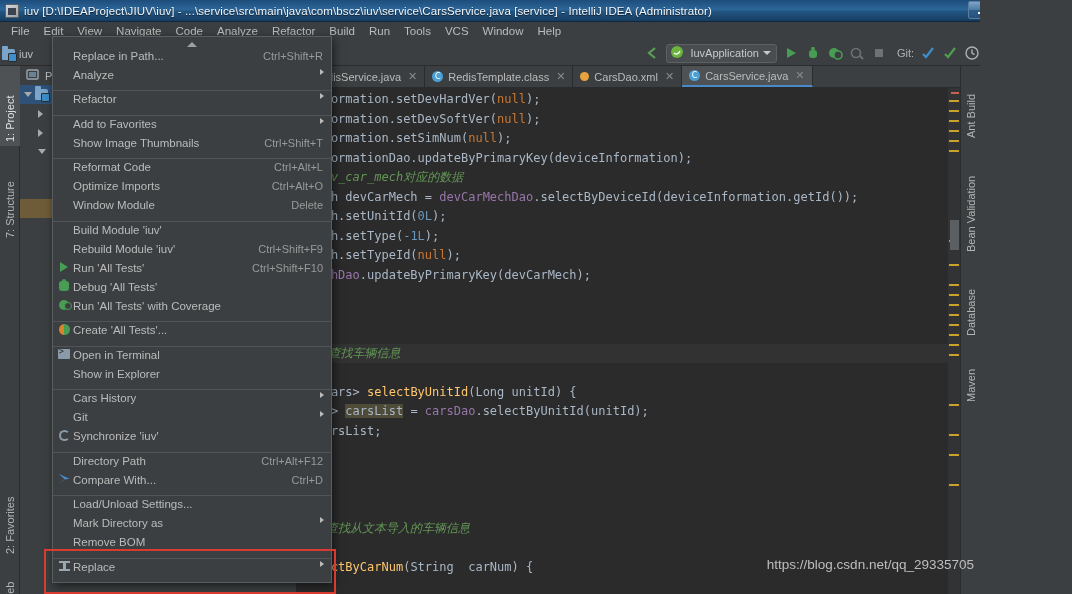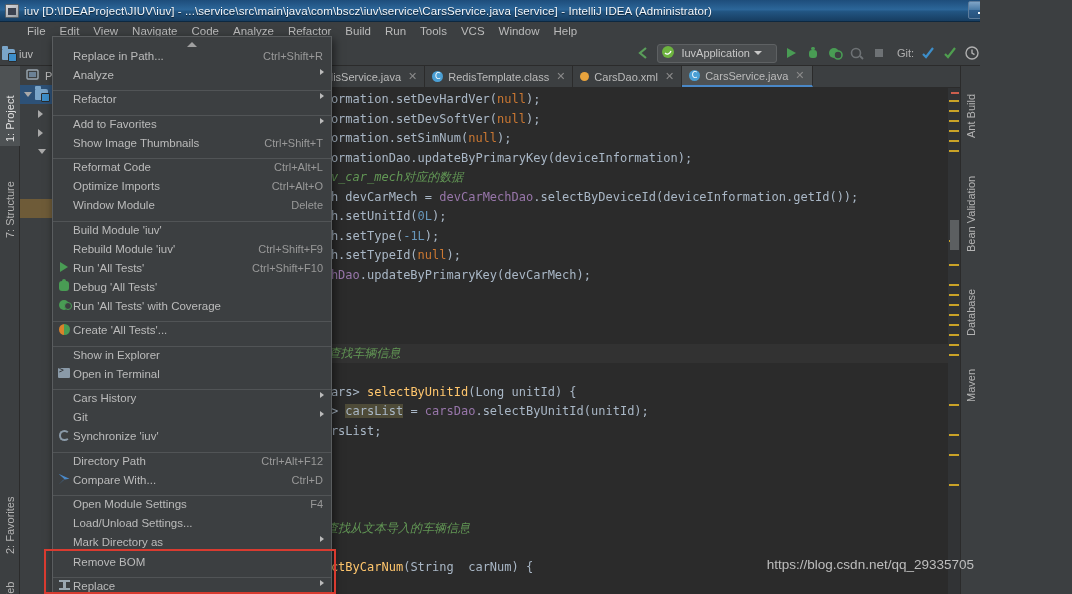--- a/index.html
+++ b/index.html
@@ -45,40 +45,40 @@
     width: 44px;
     background: linear-gradient(to bottom, #e07a72 0%, #c7423a 48%, #ae2a22 52%, #96201a 100%);
     border-color: #8d241e;
   }
   .tb-btn .glyph-min { width: 9px; height: 2px; background: #eef4fa; margin-top: 6px; }
   .tb-btn .glyph-max { width: 9px; height: 8px; border: 1.5px solid #eef4fa; }
 
   
   .menubar {
     position: absolute; left: 0; top: 22px; width: 1072px; height: 18px;
-    background: #3c3f41; display: flex; align-items: center; padding-left: 20px;
+    background: #3c3f41; display: flex; align-items: center; padding-left: 4px;
   }
   .menubar .mi {
     color: #bbbbbb; font-size: 11.5px; padding: 1px 7px; white-space: nowrap;
   }
 
   
   .toolbar {
     position: absolute; left: 0; top: 40px; width: 1072px; height: 26px;
     background: #3c3f41; display: flex; align-items: center;
     border-bottom: 1px solid #2b2b2b;
   }
   .tbar-right {
     position: absolute; right: 4px; top: 0; height: 26px;
     display: flex; align-items: center; gap: 6px;
   }
   .run-config {
     display: flex; align-items: center; gap: 4px;
     background: #4a4d4f; border: 1px solid #5e6163; border-radius: 3px;
-    height: 19px; padding: 0 14px 0 3px;
+    height: 19px; padding: 0 5px 0 3px;
   }
   .run-config .rc-label { color: #c8c8c8; font-size: 11px; white-space: nowrap; }
   .gitlabel { color: #b0b0b0; font-size: 11px; margin-left: 4px; }
   .tb-ico { width: 16px; height: 16px; display: inline-block; position: relative; }
 
   
   .left-stripe {
     position: absolute; left: 0; top: 66px; width: 20px; height: 528px;
     background: #3c3f41; border-right: 1px solid #2b2b2b;
   }
@@ -582,28 +582,28 @@
     </div>
     <div class="dd-sep"></div>
     <div class="dd-item">
       <span class="dd-ico">
           <i class="ico-create"></i>
         </span>
       <span class="dd-label">Create 'All Tests'...</span>
     </div>
     <div class="dd-sep"></div>
     <div class="dd-item">
+      <span class="dd-ico">
+          <i class="ico-term"></i>
+        </span>
+      <span class="dd-label">Open in Terminal</span>
+    </div>
+    <div class="dd-item">
       <span class="dd-ico"></span>
       <span class="dd-label">Show in Explorer</span>
-    </div>
-    <div class="dd-item">
-      <span class="dd-ico">
-          <i class="ico-term"></i>
-        </span>
-      <span class="dd-label">Open in Terminal</span>
     </div>
     <div class="dd-sep"></div>
     <div class="dd-item">
       <span class="dd-ico"></span>
       <span class="dd-label">Cars History</span>
       <span class="dd-sub"></span>
     </div>
     <div class="dd-item">
       <span class="dd-ico"></span>
       <span class="dd-label">Git</span>
@@ -622,25 +622,20 @@
       <span class="dd-short">Ctrl+Alt+F12</span>
     </div>
     <div class="dd-item">
       <span class="dd-ico">
           <i class="ico-cmp"></i>
         </span>
       <span class="dd-label">Compare With...</span>
       <span class="dd-short">Ctrl+D</span>
     </div>
     <div class="dd-sep"></div>
-    <div class="dd-item">
-      <span class="dd-ico"></span>
-      <span class="dd-label">Open Module Settings</span>
-      <span class="dd-short">F4</span>
-    </div>
     <div class="dd-item">
       <span class="dd-ico"></span>
       <span class="dd-label">Load/Unload Settings...</span>
     </div>
     <div class="dd-item">
       <span class="dd-ico"></span>
       <span class="dd-label">Mark Directory as</span>
       <span class="dd-sub"></span>
     </div>
     <div class="dd-item">

